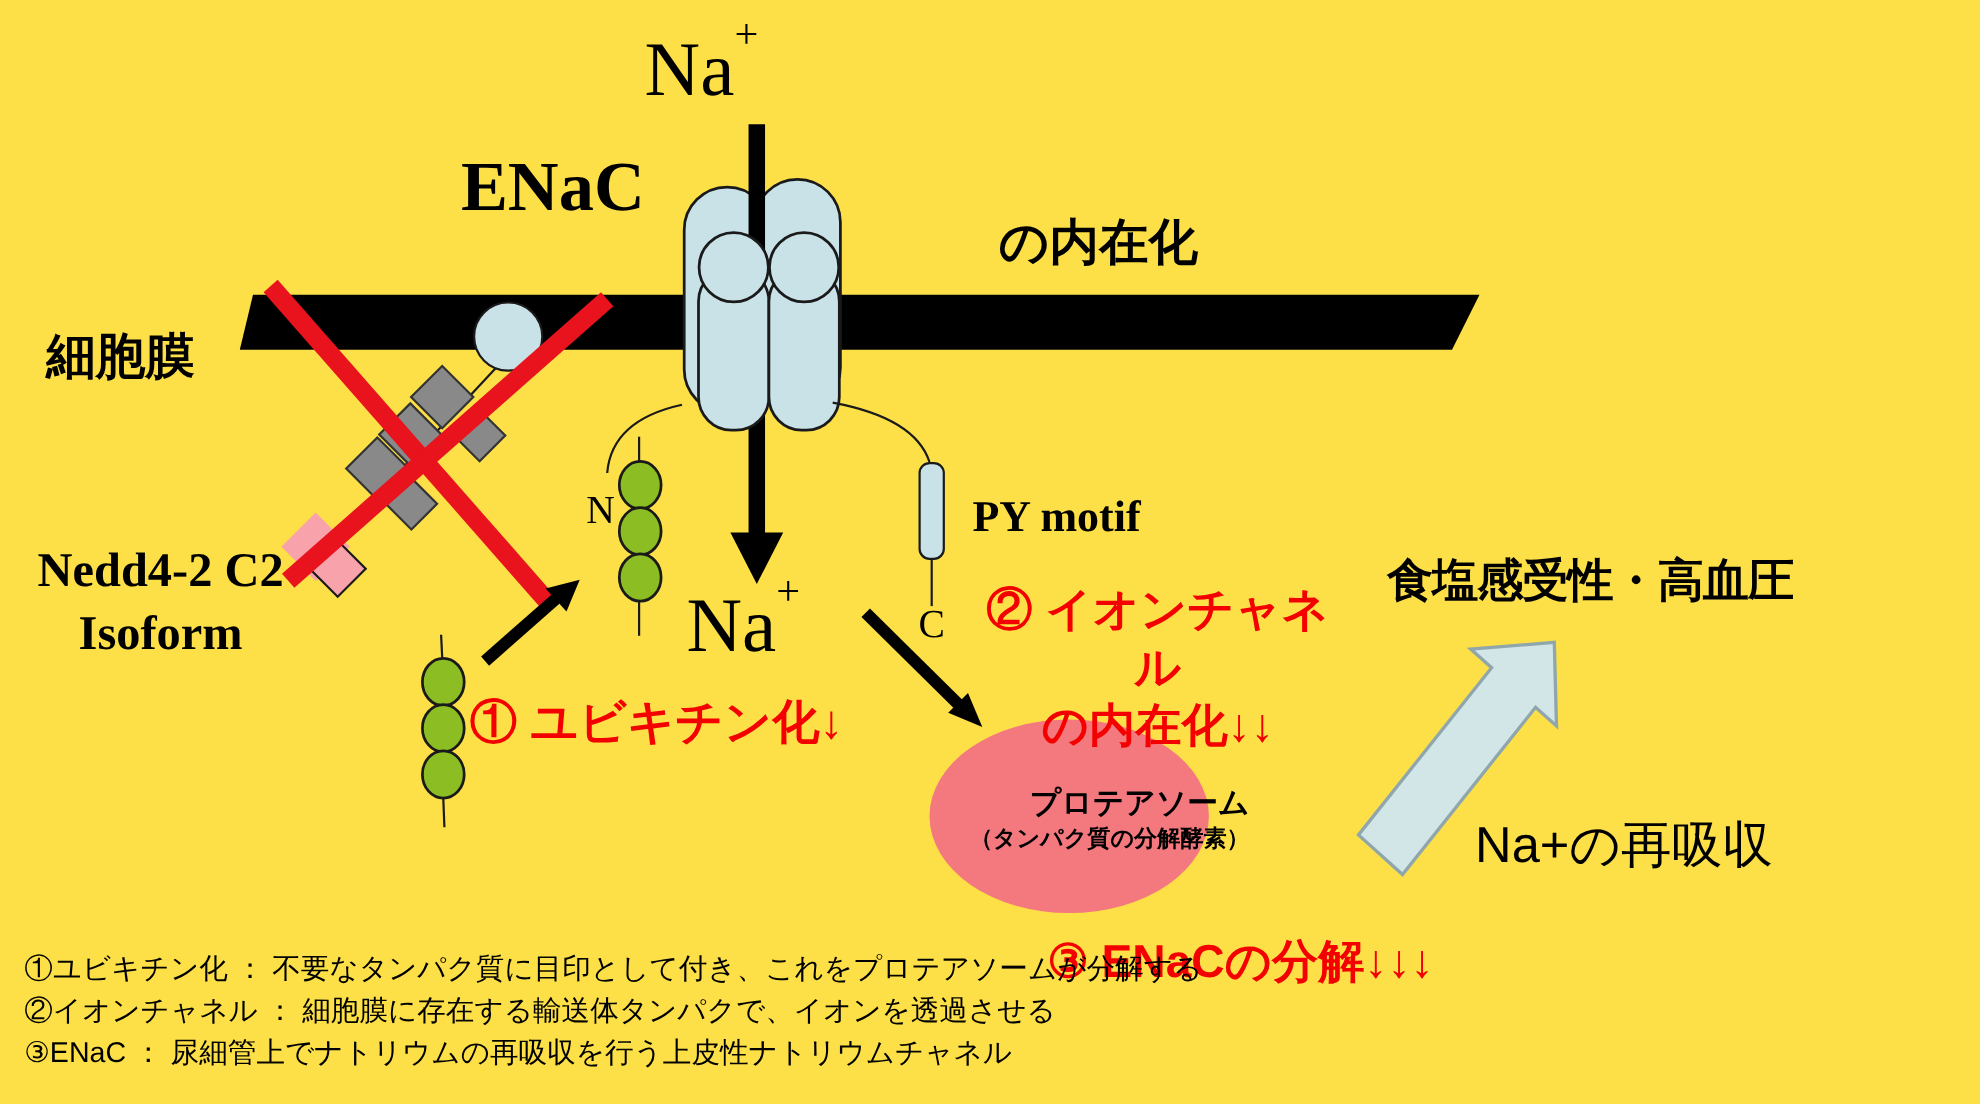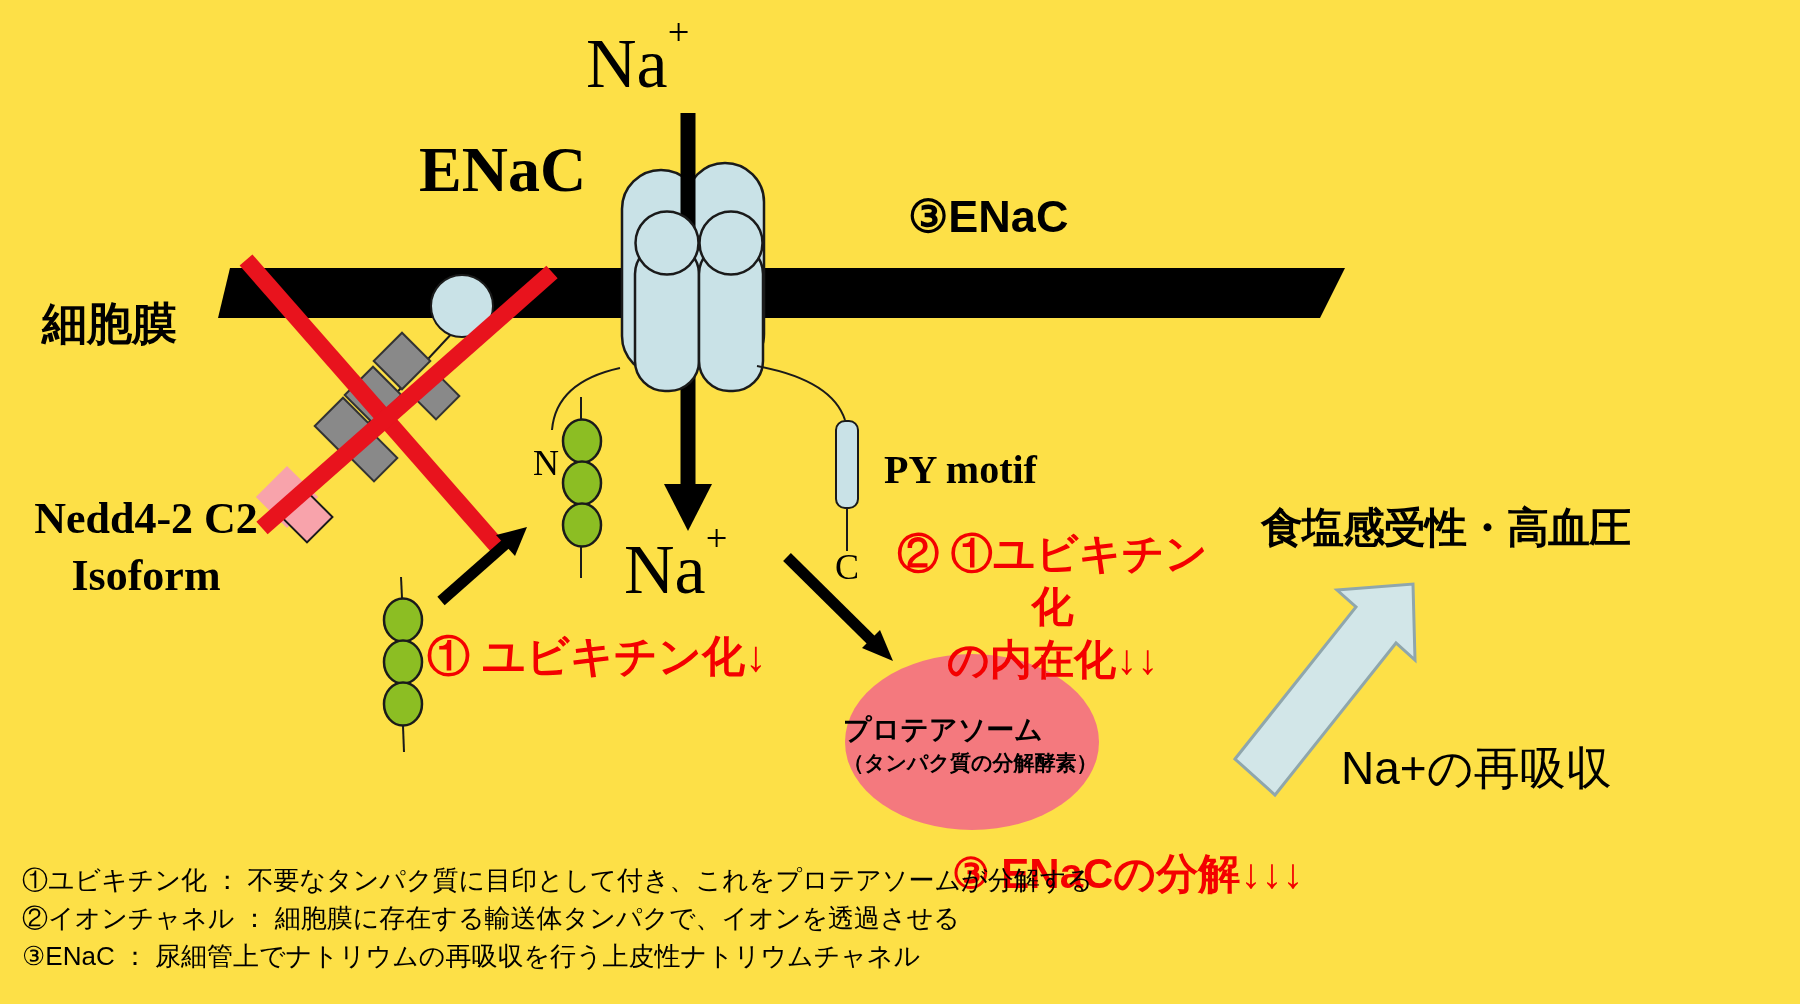--- a/index.html
+++ b/index.html
@@ -22,21 +22,21 @@
   .t-c { left:835px; top:546px; font-size:36px; }
   .t-py { left:884px; top:446px; font-size:40px; font-weight:700; }
   .t-na-mid { left:624px; top:530px; font-size:70px; }
   .red-note { color:#f40000; font-weight:700; }
   .t-step1 { left:427px; top:628px; font-size:43px; }
   .t-step2 { left:880px; top:527px; width:345px; text-align:center;
              font-size:42px; line-height:53px; white-space:normal; }
   .t-step3 { left:952px; top:846px; font-size:42px; }
   .t-outcome { left:1228px; top:500px; font-size:42px; font-weight:700; letter-spacing:-1px;margin-left:33px; }
   .t-reabs { left:1341px; top:738px; font-size:46px; font-weight:500; }
-  .t-proteasome { left:843px; top:712px; width:258px; text-align:left; white-space:normal; }
+  .t-proteasome { left:878px; top:712px; width:258px; text-align:right; white-space:normal; }
   .t-proteasome .l1 { font-size:28px; font-weight:700; line-height:36px; }
   .t-proteasome .l2 { font-size:21px; font-weight:700; line-height:30px; }
   .t-footnotes { left:22px; top:845px; font-size:26px; line-height:38px;margin-top:16px; }
 </style>
 </head>
 <body>
 
 <div class="stage">
 
   <svg class="draw" width="1800" height="1004" viewBox="0 0 1800 1004">
@@ -109,39 +109,39 @@
 
     <ellipse cx="972" cy="742" rx="127" ry="88" fill="#f4797e"></ellipse>
 
     <polygon points="1235,759 1356,607 1337,590 1413,584 1415,660 1396,643 1275,795" fill="#d2e6e8" stroke="#8fa6ac" stroke-width="3"></polygon>
   </svg>
 
   <div class="txt serif t-na-top ion"><span>Na</span><sup>+</sup></div>
 
   <div class="txt serif t-enac">ENaC</div>
 
-  <div class="txt t-lumen">③ENaC</div>
+  <div class="txt t-lumen">の内在化</div>
 
   <div class="txt t-membrane">細胞膜</div>
 
   <div class="txt serif t-nedd4">
     <div>Nedd4-2 C2</div>
     <div>Isoform</div>
   </div>
 
   <div class="txt serif t-n">N</div>
   <div class="txt serif t-c">C</div>
   <div class="txt serif t-py">PY motif</div>
 
   <div class="txt serif t-na-mid ion"><span>Na</span><sup>+</sup></div>
 
   <div class="txt red-note t-step1">① ユビキチン化↓</div>
 
   <div class="txt red-note t-step2">
-    <div>② ①ユビキチン化</div>
+    <div>② イオンチャネル</div>
     <div>の内在化↓↓</div>
   </div>
 
   <div class="txt red-note t-step3">③ ENaCの分解↓↓↓</div>
 
   <div class="txt t-outcome">食塩感受性・高血圧</div>
 
   <div class="txt t-reabs">Na+の再吸収</div>
 
   <div class="txt t-proteasome">

